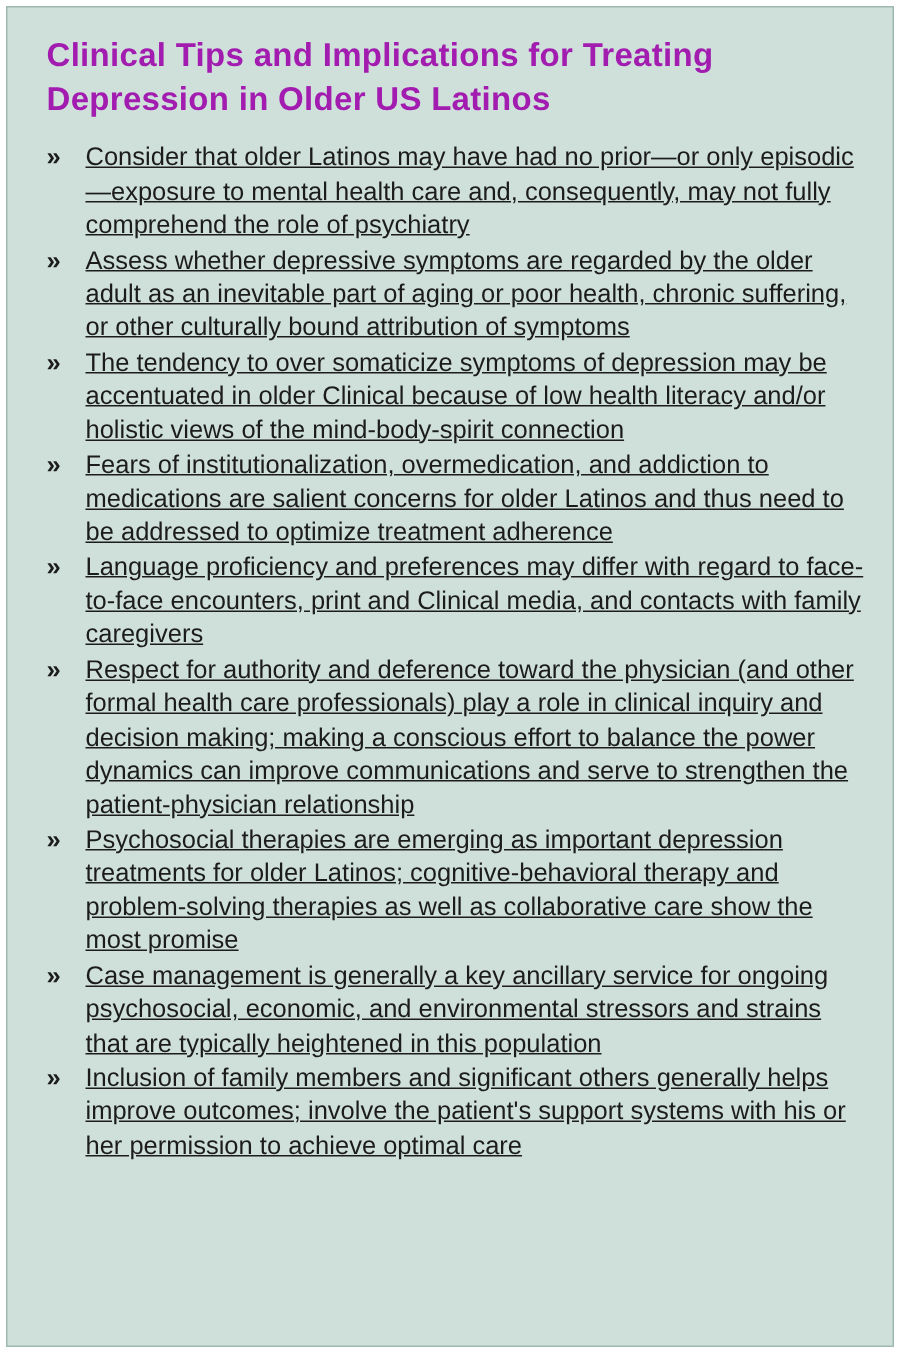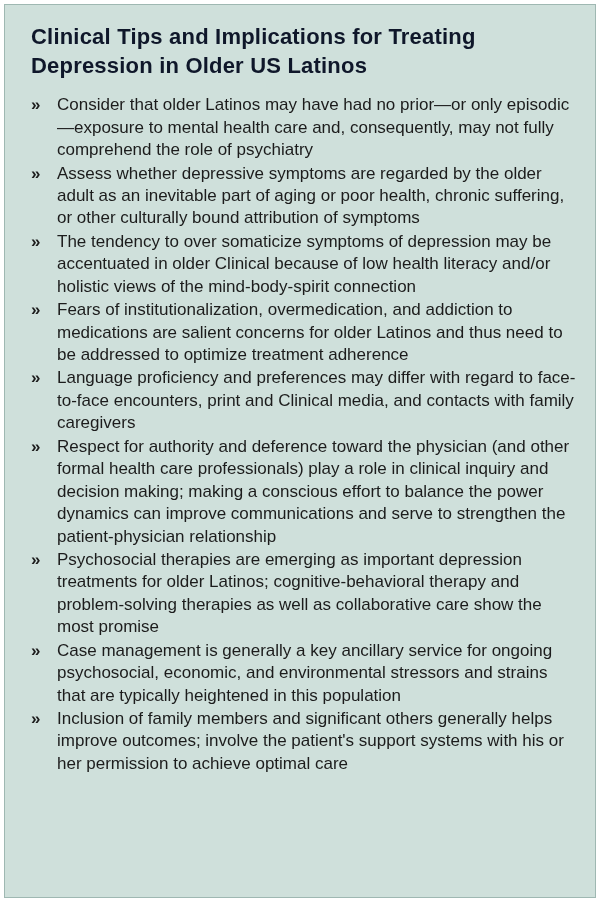--- a/index.html
+++ b/index.html
@@ -15,21 +15,21 @@
     width: 592px;
     height: 894px;
     margin: 4px;
     background: #cfe0db;
     border: 1px solid #9fb8b2;
     padding: 18px 18px 14px 26px;
     overflow: hidden;
   }
 
   .tips-title {
-    color: #0f172a;
+    color: #a21caf;
     font-size: 22px;
     font-weight: bold;
     line-height: 1.3;
     letter-spacing: 0.2px;
     margin-bottom: 14px;
   }
 
   .tips-list {
     list-style: none;
   }
@@ -47,20 +47,21 @@
     flex: 0 0 26px;
     font-weight: bold;
     font-size: 17px;
     line-height: 1.32;
     color: #1c1c1c;
     letter-spacing: -1px;
   }
 
   .tip .tip-text {
     flex: 1 1 auto;
+    text-decoration: underline;
   }
 </style>
 </head>
 <body>
 
 <div class="tips-box">
   <div class="tips-title">Clinical Tips and Implications for Treating Depression in Older US Latinos</div>
 
   <ul class="tips-list">
     <li class="tip">

